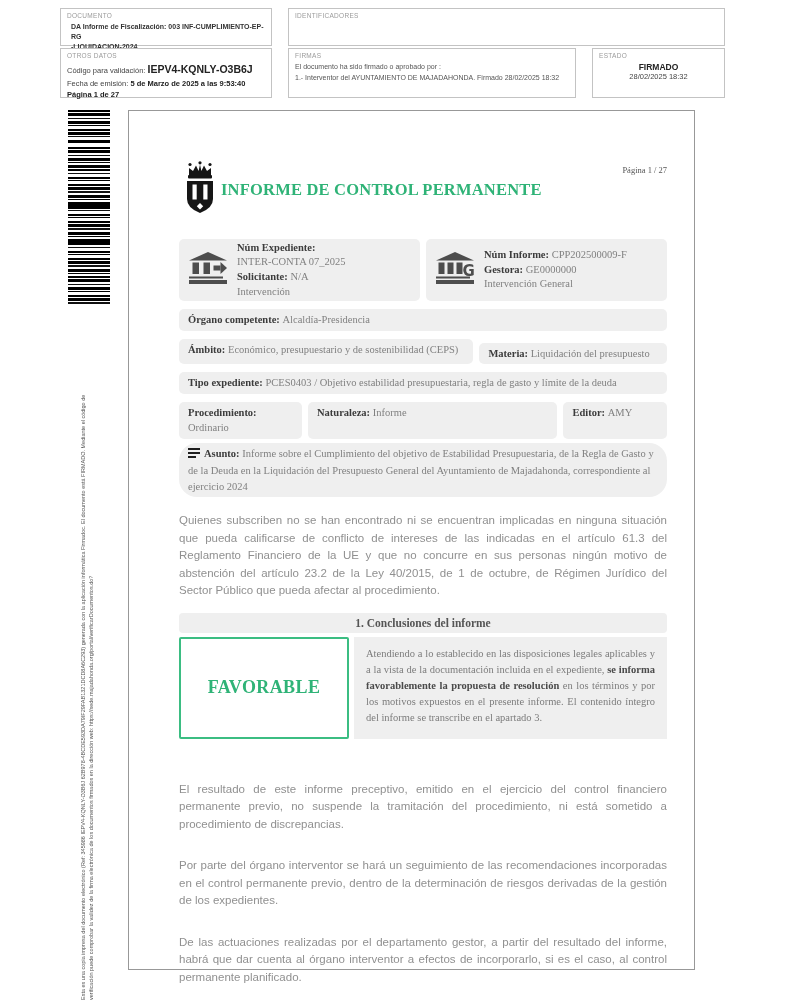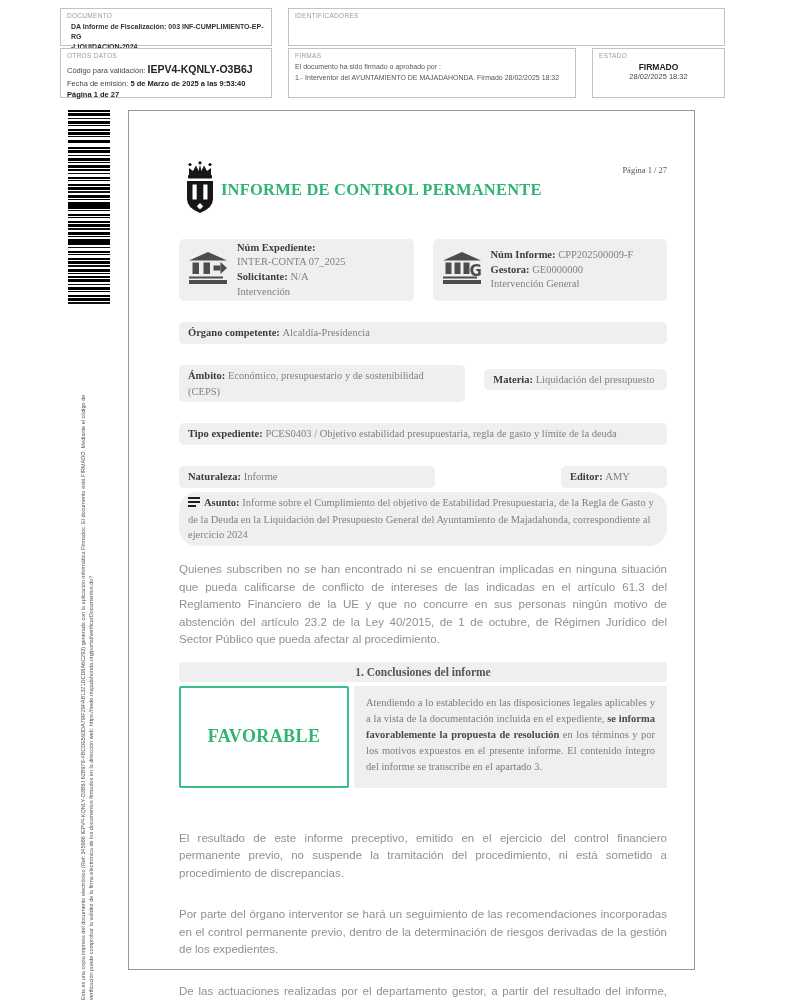--- a/index.html
+++ b/index.html
@@ -39,21 +39,21 @@
   .doc-page { position:absolute; left:128px; top:110px; width:567px; height:860px;
               border:1px solid #989898; background:#fff; padding:0 27px 0 50px; }
   .page-indicator { position:absolute; top:54px; right:27px; font-size:8.5px; color:#555; }
   .title-row { display:flex; align-items:center; margin-top:52px; height:54px; }
   .doc-title { font-size:16.5px; font-weight:bold; color:#2fb377; margin-left:0; letter-spacing:.2px; }
 
   
   .info-grid { margin-top:22px; font-size:10.5px; }
   .gbox { background:#efefef; border-radius:5px; padding:3px 9px; color:#808080; line-height:1.5; }
   .gbox b { color:#3c3c3c; }
-  .grow { display:flex; gap:19px; margin-top:21px; }
+  .grow { display:flex; gap:6px; margin-top:8px; }
   .idbox { flex:1; height:62px; display:flex; align-items:center; gap:10px; padding:6px 10px; }
   .idbox .txt { line-height:1.4; }
   .w-ambito { flex:1.63; }
   .w-materia { flex:1; margin-top:4px; height:21px; }
   .w-proc { width:126px; }
   .w-nat { width:256px; }
   .w-editor { width:106px; margin-left:auto; }
   .asunto-box { margin-top:4px; line-height:1.5;border-radius:18px; }
   .inline-icon { display:inline-block; vertical-align:-1px; margin-right:4px; }
 
@@ -206,20 +206,23 @@
       </div>
     </div>
 
     <div class="grow">
       <div class="gbox" style="flex:1">
         <b>Tipo expediente: </b><span>PCES0403 / Objetivo estabilidad presupuestaria, regla de gasto y límite de la deuda</span>
       </div>
     </div>
 
     <div class="grow">
+      <div class="gbox w-proc">
+        <b>Procedimiento: </b><span>Ordinario</span>
+      </div>
       <div class="gbox w-nat">
         <b>Naturaleza: </b><span>Informe</span>
       </div>
       <div class="gbox w-editor">
         <b>Editor: </b><span>AMY</span>
       </div>
     </div>
 
     <div class="gbox asunto-box">
       <span class="inline-icon">

